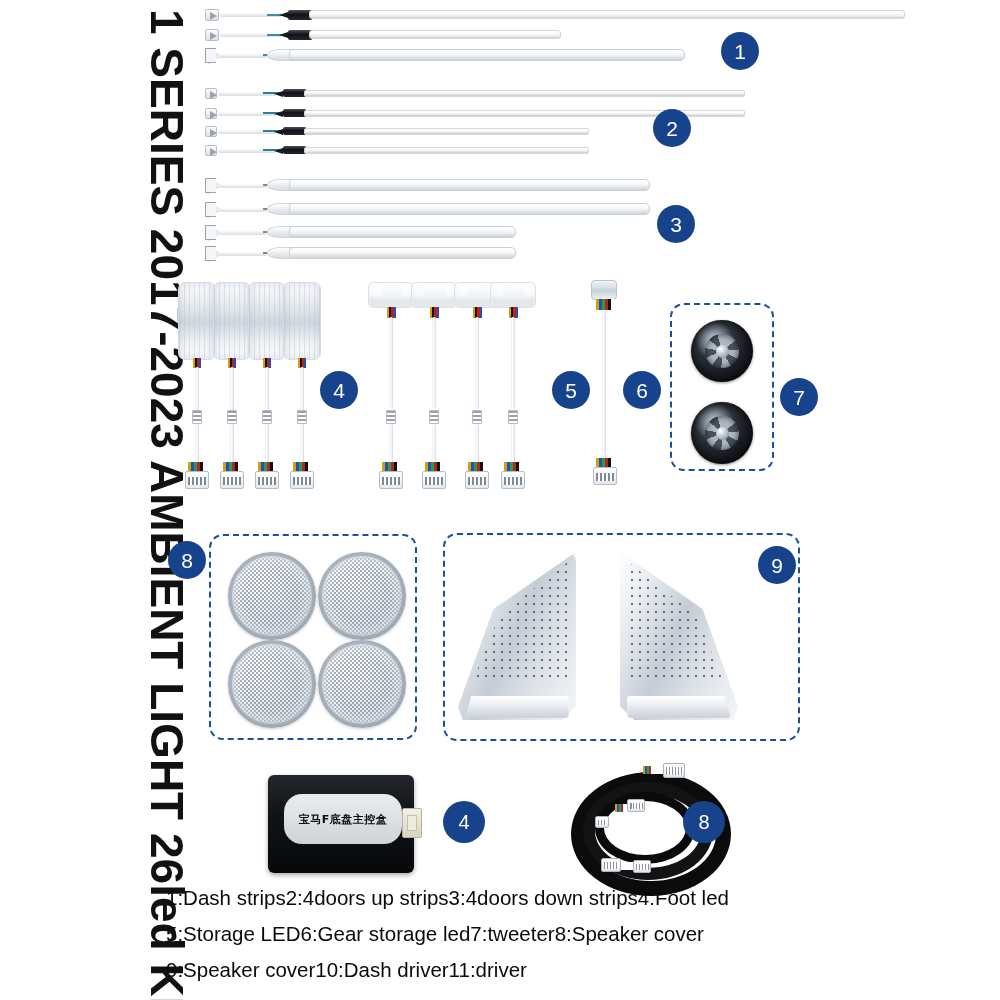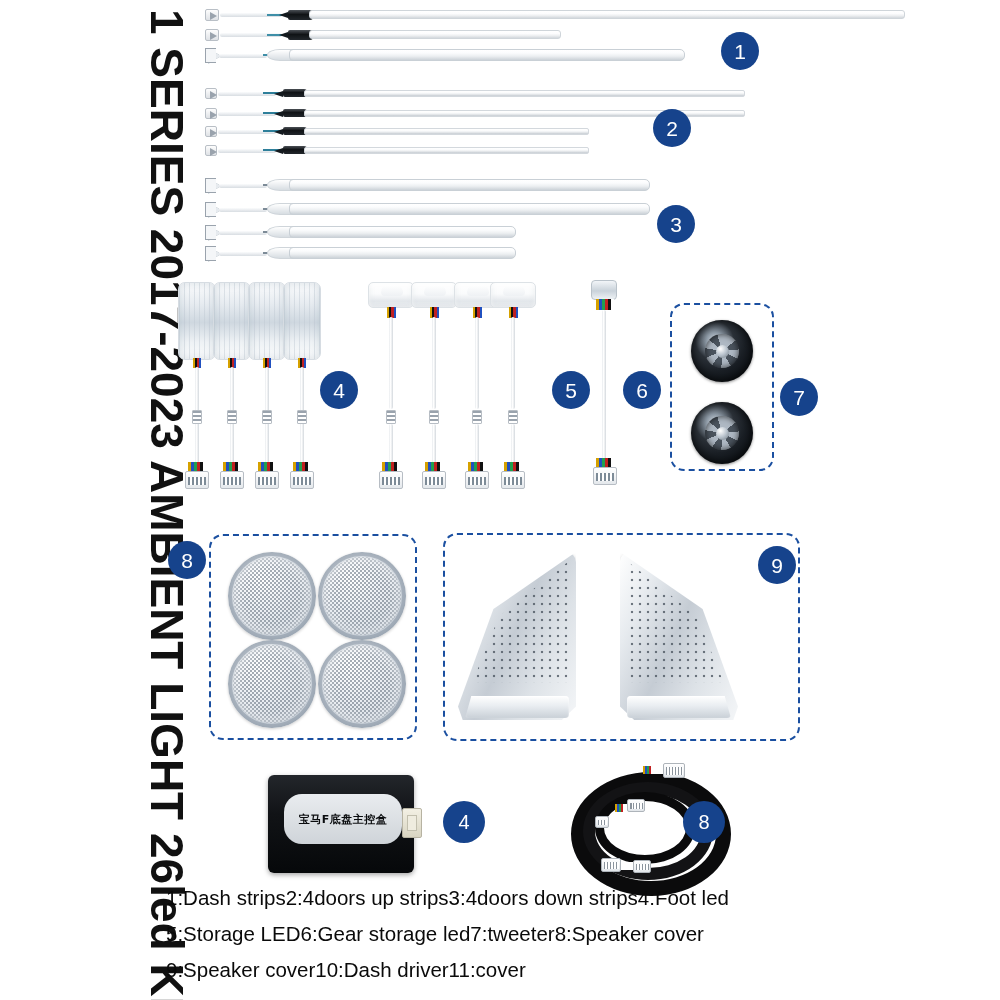--- a/index.html
+++ b/index.html
@@ -745,17 +745,17 @@
   <div class="badge wide" style="left:683px; top:801px;">8</div>
 
   <div id="legend">
     <div class="lrow">
       <span>1:</span><span class="lsp" style="width:8px;"></span><span>Dash strips</span><span class="lsp" style="width:32px;"></span><span>2:</span><span class="lsp" style="width:5px;"></span><span>4doors up strips</span><span class="lsp" style="width:28px;"></span><span>3:</span><span class="lsp" style="width:5px;"></span><span>4doors down strips</span><span class="lsp" style="width:20px;"></span><span>4:</span><span class="lsp" style="width:5px;"></span><span>Foot led</span>
     </div>
     <div class="lrow">
       <span>5:</span><span class="lsp" style="width:5px;"></span><span>Storage LED</span><span class="lsp" style="width:28px;"></span><span>6:</span><span class="lsp" style="width:5px;"></span><span>Gear storage led</span><span class="lsp" style="width:22px;"></span><span>7:</span><span class="lsp" style="width:5px;"></span><span>tweeter</span><span class="lsp" style="width:30px;"></span><span>8:</span><span class="lsp" style="width:5px;"></span><span>Speaker cover</span>
     </div>
     <div class="lrow">
-      <span>9:</span><span class="lsp" style="width:5px;"></span><span>Speaker cover</span><span class="lsp" style="width:8px;"></span><span>10:</span><span class="lsp" style="width:5px;"></span><span>Dash driver</span><span class="lsp" style="width:22px;"></span><span>11:</span><span class="lsp" style="width:5px;"></span><span>cover</span>
+      <span>9:</span><span class="lsp" style="width:5px;"></span><span>Speaker cover</span><span class="lsp" style="width:8px;"></span><span>10:</span><span class="lsp" style="width:5px;"></span><span>Dash driver</span><span class="lsp" style="width:22px;"></span><span>11:</span><span class="lsp" style="width:5px;"></span><span>driver</span>
     </div>
   </div>
 
 </div>
 
 </body></html>

